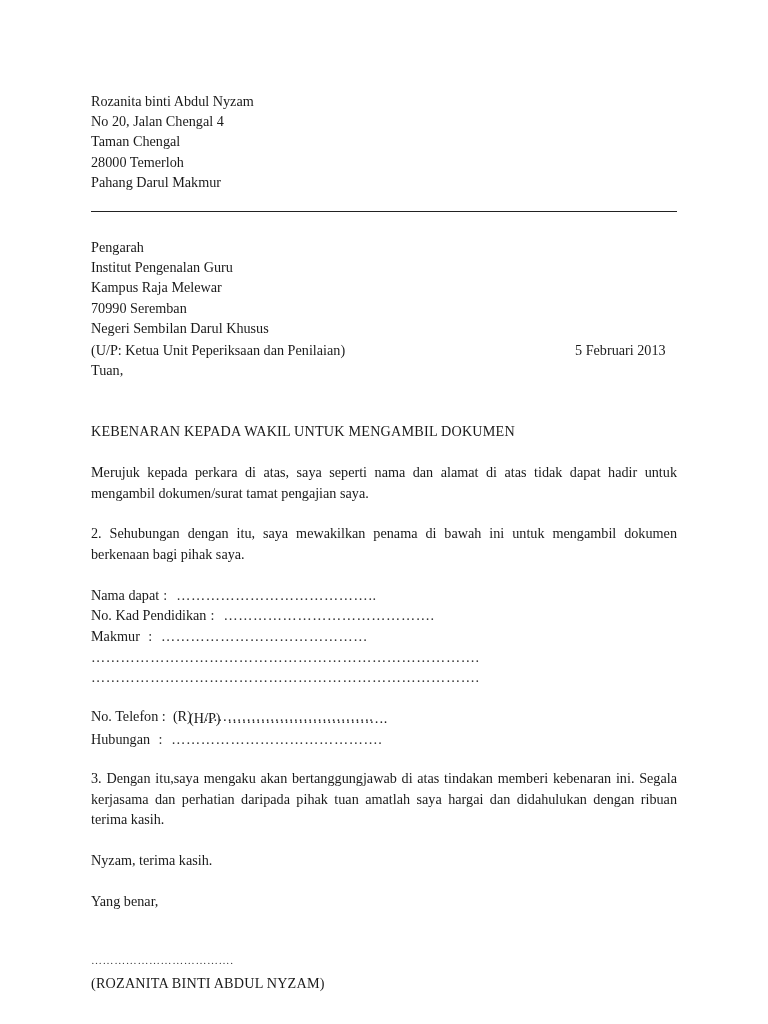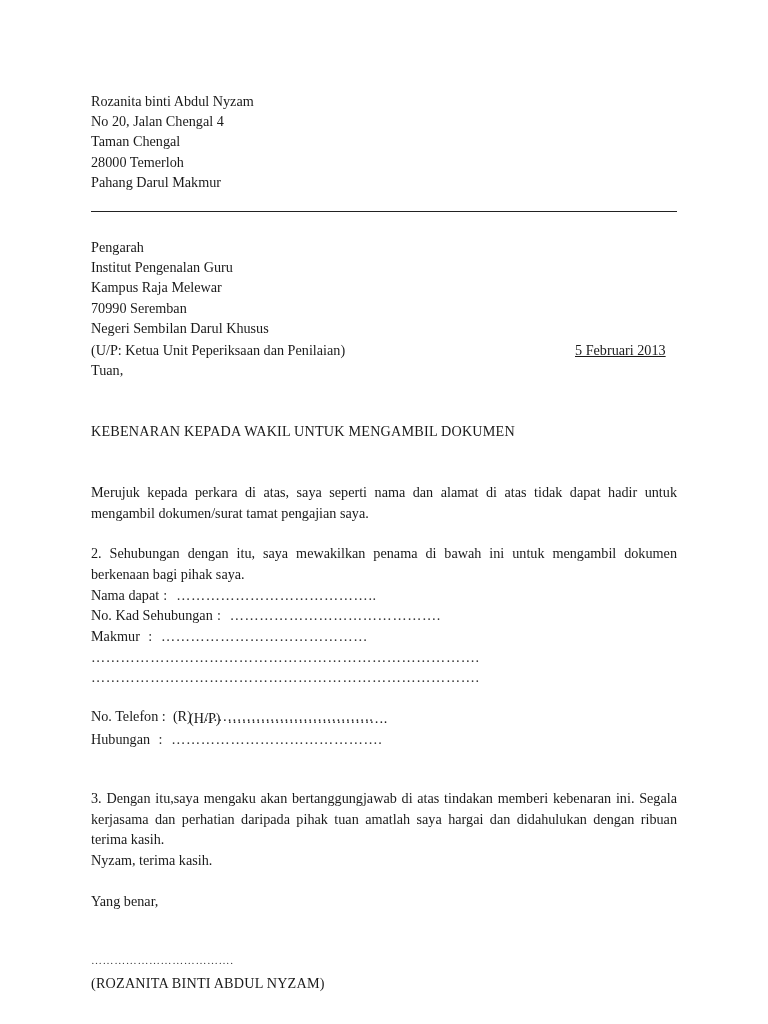--- a/index.html
+++ b/index.html
@@ -1,21 +1,21 @@
 <!DOCTYPE html>
 <html><head>
 <meta charset="utf-8">
 <style>
   html, body { margin: 0; padding: 0; background: #ffffff; }
   body { width: 768px; height: 1024px; position: relative; overflow: hidden;
          font-family: "Liberation Serif", "DejaVu Serif", serif; color: #1a1a1a; font-size: 14.2px; }
   .ln { position: absolute; left: 91px; white-space: pre; line-height: 20px; }
   .rule { position: absolute; left: 91px; width: 586px; top: 211px; height: 0; border-top: 1.6px solid #222; }
-  .date { position: absolute; left: 575px; top: 340px; line-height: 20px; white-space: pre; text-decoration: underline; }
-  .just { position: absolute; left: 91px; width: 586px; text-align: justify; text-align-last: left; line-height: 20.5px; margin-top: 20px; }
+  .date { position: absolute; left: 575px; top: 340px; line-height: 20px; white-space: pre; }
+  .just { position: absolute; left: 91px; width: 586px; text-align: justify; text-align-last: left; line-height: 20.5px; }
   .dots { letter-spacing: 0.6px; color: #333; }
   .caps { letter-spacing: 0.2px; }
 </style>
 </head>
 <body>
 
 <div>
 
   <div class="ln" style="top:91px">Rozanita binti Abdul Nyzam</div>
   <div class="ln" style="top:111px">No 20, Jalan Chengal 4</div>
@@ -33,21 +33,21 @@
   <div class="ln" style="top:340px">(U/P: Ketua Unit Peperiksaan dan Penilaian)</div>
   <div class="date">5 Februari 2013</div>
 
   <div class="ln" style="top:360px">Tuan,</div>
   <div class="ln caps" style="top:421px">KEBENARAN KEPADA WAKIL UNTUK MENGAMBIL DOKUMEN</div>
 
   <div class="just" style="top:462px">Merujuk kepada perkara di atas, saya seperti nama dan alamat di atas tidak dapat hadir untuk mengambil dokumen/surat tamat pengajian saya.</div>
   <div class="just" style="top:523px">2. Sehubungan dengan itu, saya mewakilkan penama di bawah ini untuk mengambil dokumen berkenaan bagi pihak saya.</div>
 
   <div class="ln" style="top:585px"><span>Nama dapat</span><span class="dots"> :  …………………………………..</span></div>
-  <div class="ln" style="top:605px"><span>No. Kad Sehubungan</span><span class="dots"> :  …………………………………….</span></div>
+  <div class="ln" style="top:605px"><span>No. Kad Pendidikan</span><span class="dots"> :  …………………………………….</span></div>
   <div class="ln" style="top:626px"><span>Makmur</span><span class="dots">  :  ……………………………………</span></div>
   <div class="ln dots" style="top:647px">…………………………………………………………………….</div>
   <div class="ln dots" style="top:667px">…………………………………………………………………….</div>
   <div class="ln" style="top:706px"><span>No. Telefon</span><span> :  (R)  ……………………………….</span></div>
   <div class="ln" style="top:708px; left:189px">(H/P)  …………………………….</div>
   <div class="ln" style="top:729px"><span>Hubungan</span><span class="dots">  :  …………………………………….</span></div>
 
   <div class="just" style="top:768px">3.  Dengan itu,saya mengaku akan bertanggungjawab di atas tindakan memberi kebenaran ini. Segala kerjasama dan perhatian daripada pihak tuan amatlah saya hargai dan didahulukan dengan ribuan terima kasih.</div>
 
   <div class="ln" style="top:850px">Nyzam, terima kasih.</div>

